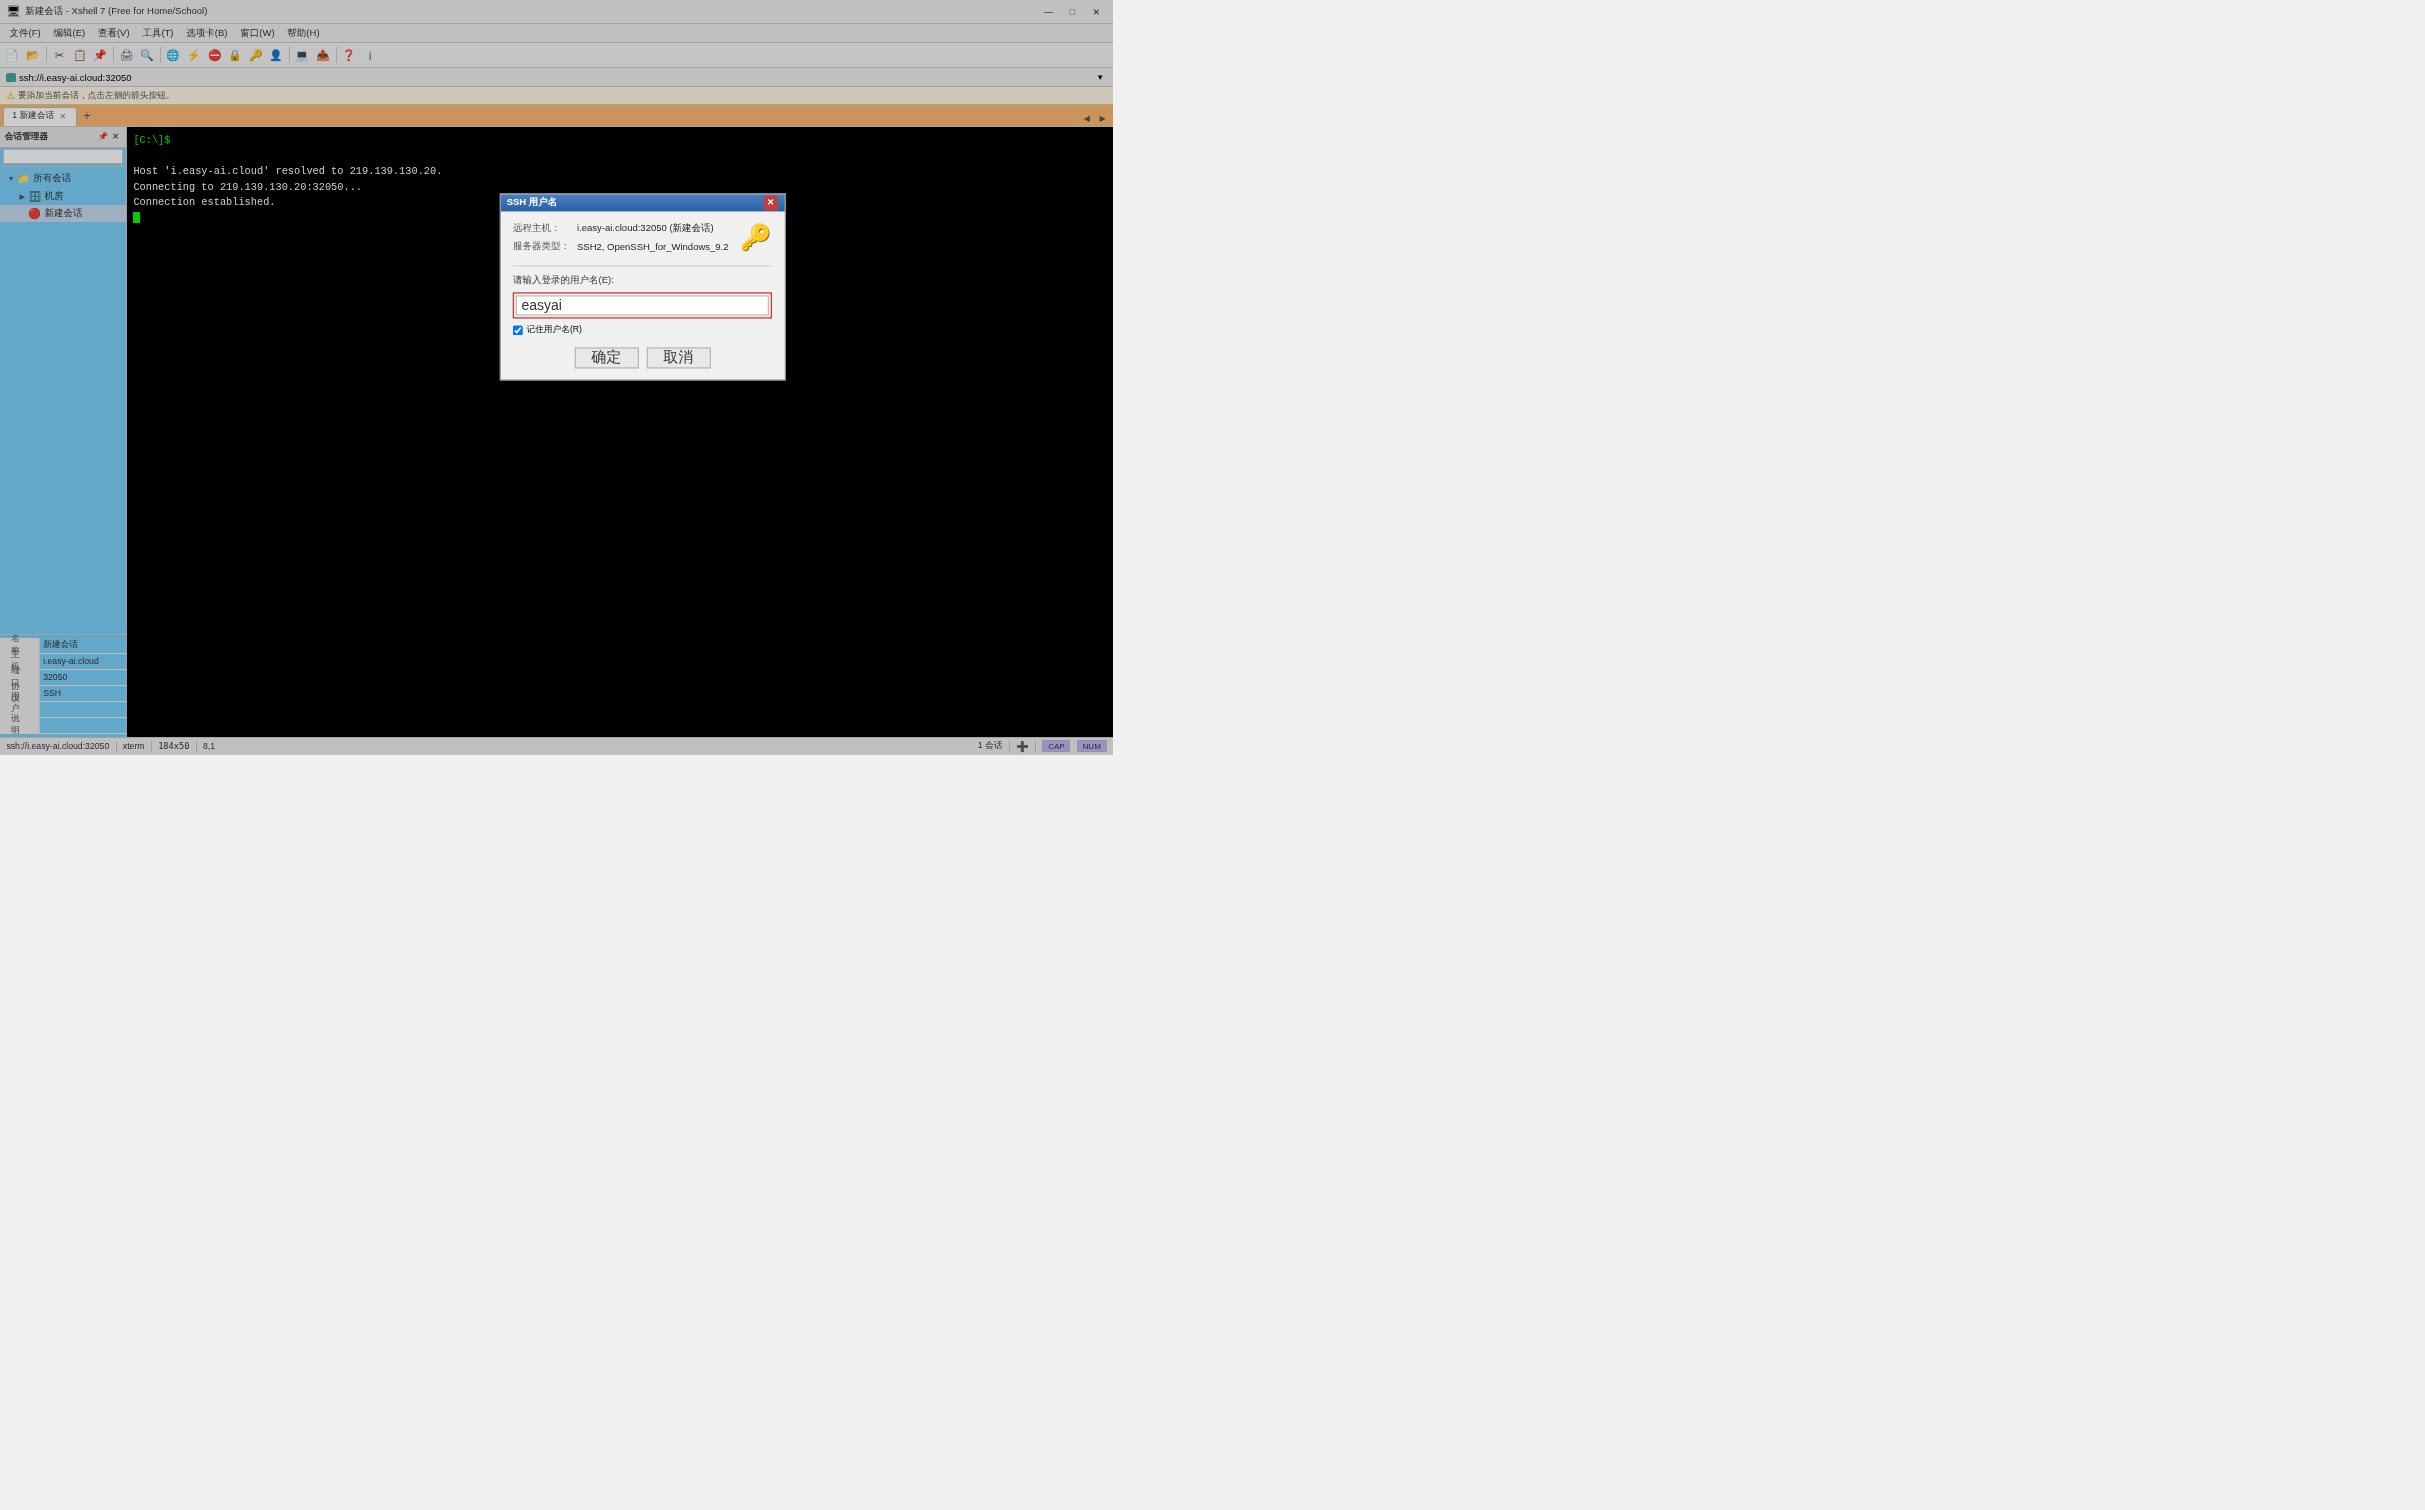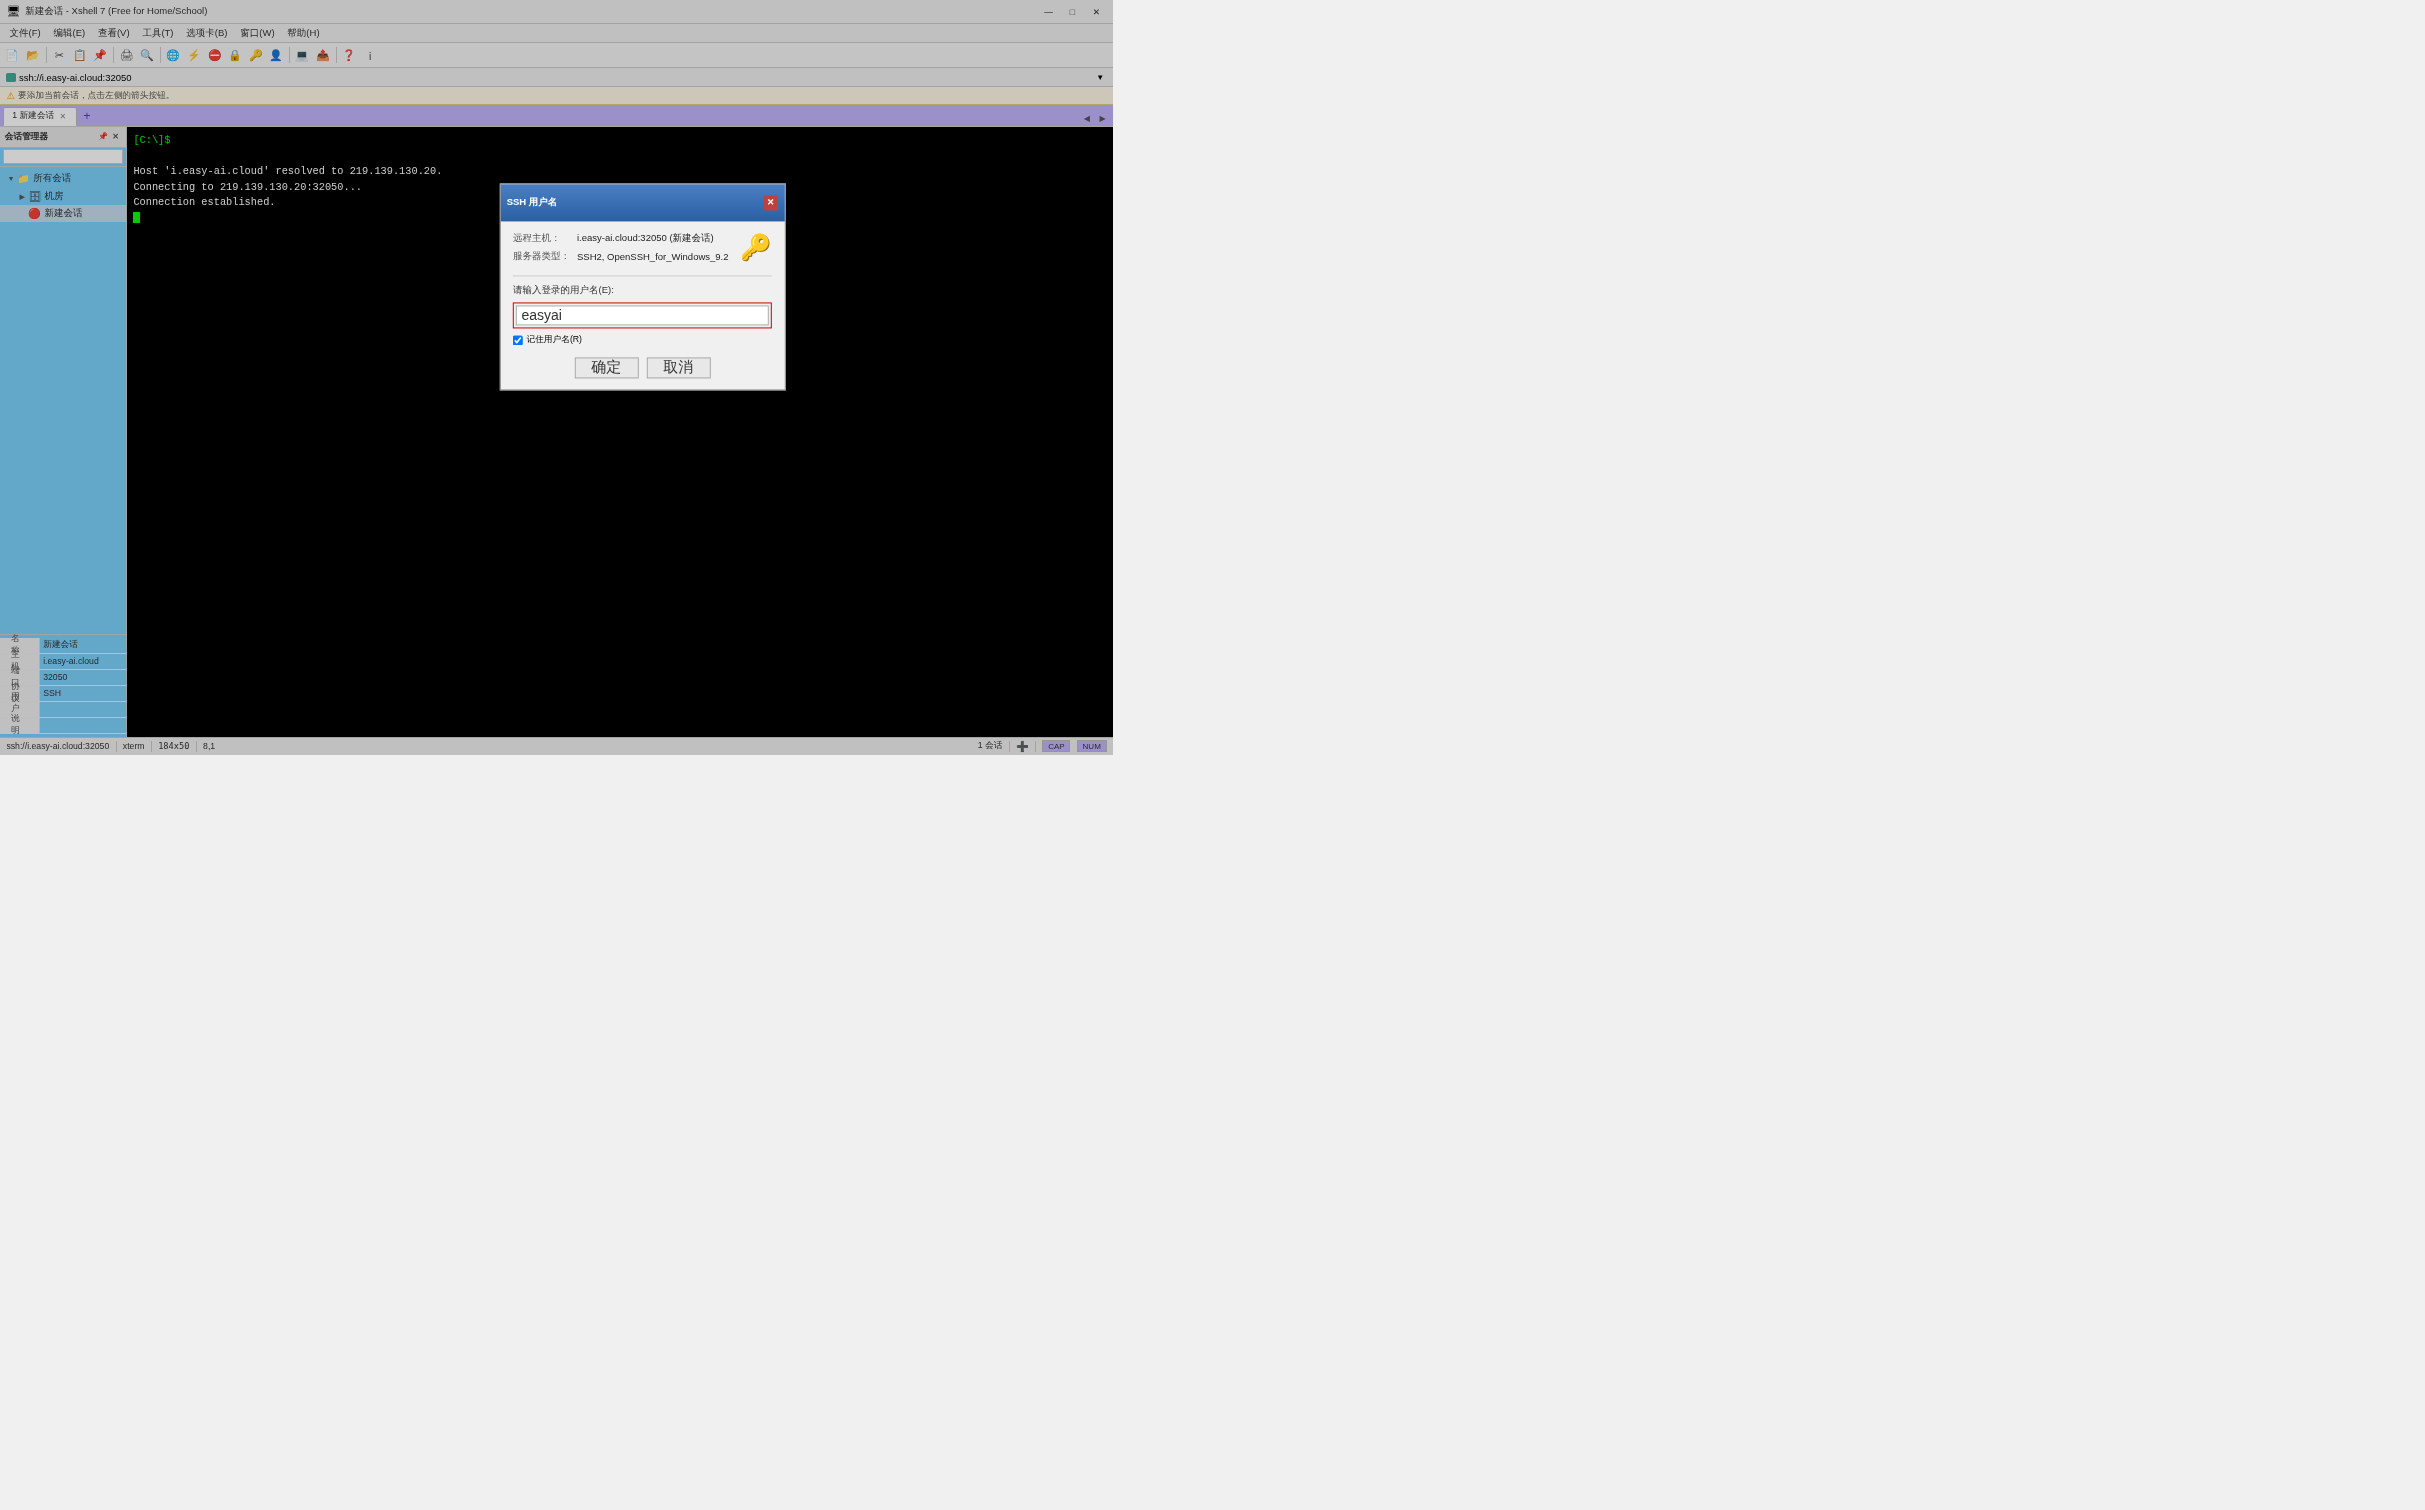--- a/index.html
+++ b/index.html
@@ -118,21 +118,21 @@
       font-size: 9.5px;
     }
     #infobar .info-text {
       font-size: 8.7px;
       color: #555;
     }
 
     
     #tabbar {
       height: 22px;
-      background: #c4b5fd;
+      background: #fdba74;
       display: flex;
       align-items: flex-end;
       padding: 0 3.2px;
       border-bottom: 0.8px solid #ccc;
       text-align: center;
     }
     .tab {
       height: 19px;
       padding: 0 8px;
       display: flex;
@@ -378,21 +378,21 @@
       width: 286px;
       background: #f0f0f0;
       border: 0.8px solid #888;
       box-shadow: 3.2px 3.2px 9.5px rgba(0,0,0,0.4);
       position: absolute;
       top: 38%;
       left: 50%;
       transform: translate(-20%, -50%);
     }
     #dialog-titlebar {
-      height: 37px;
+      height: 17px;
       background: linear-gradient(to bottom, #4a7fc4, #2a5fa4);
       display: flex;
       align-items: center;
       padding: 0 6.4px;
       color: white;
       font-size: 9.5px;
       font-weight: bold;
     }
     #dialog-titlebar .dialog-title-text {
       flex: 1;

